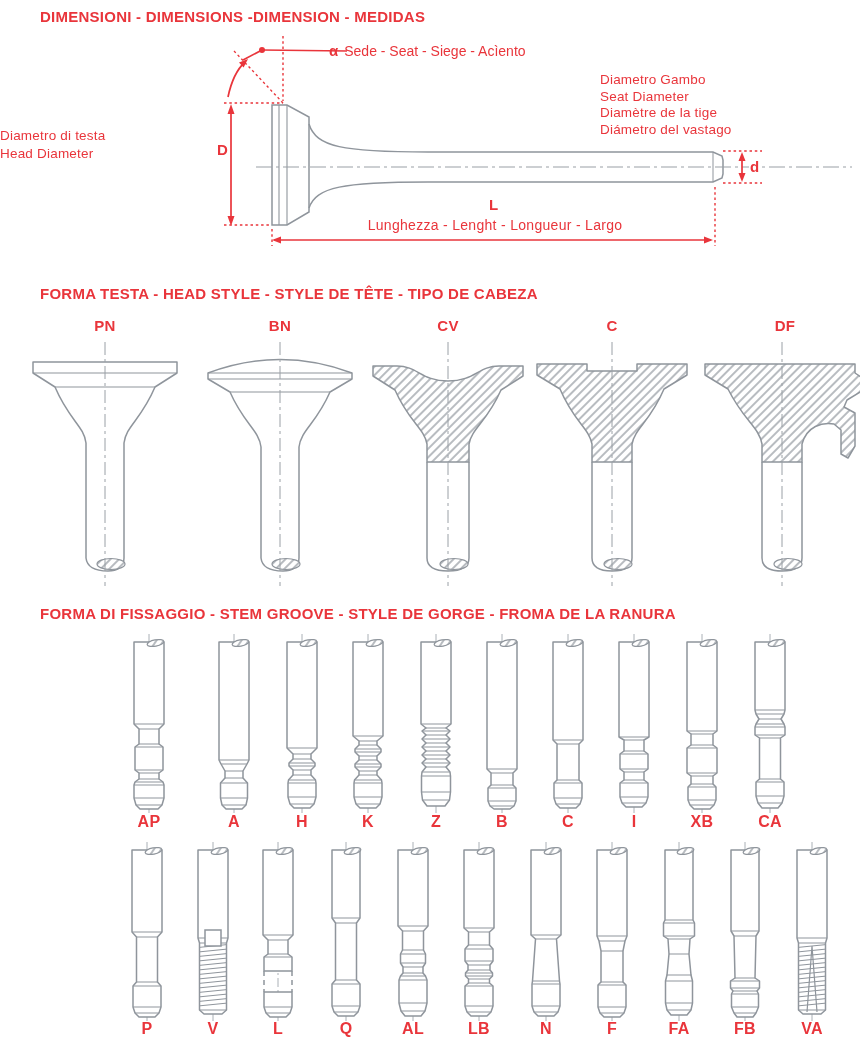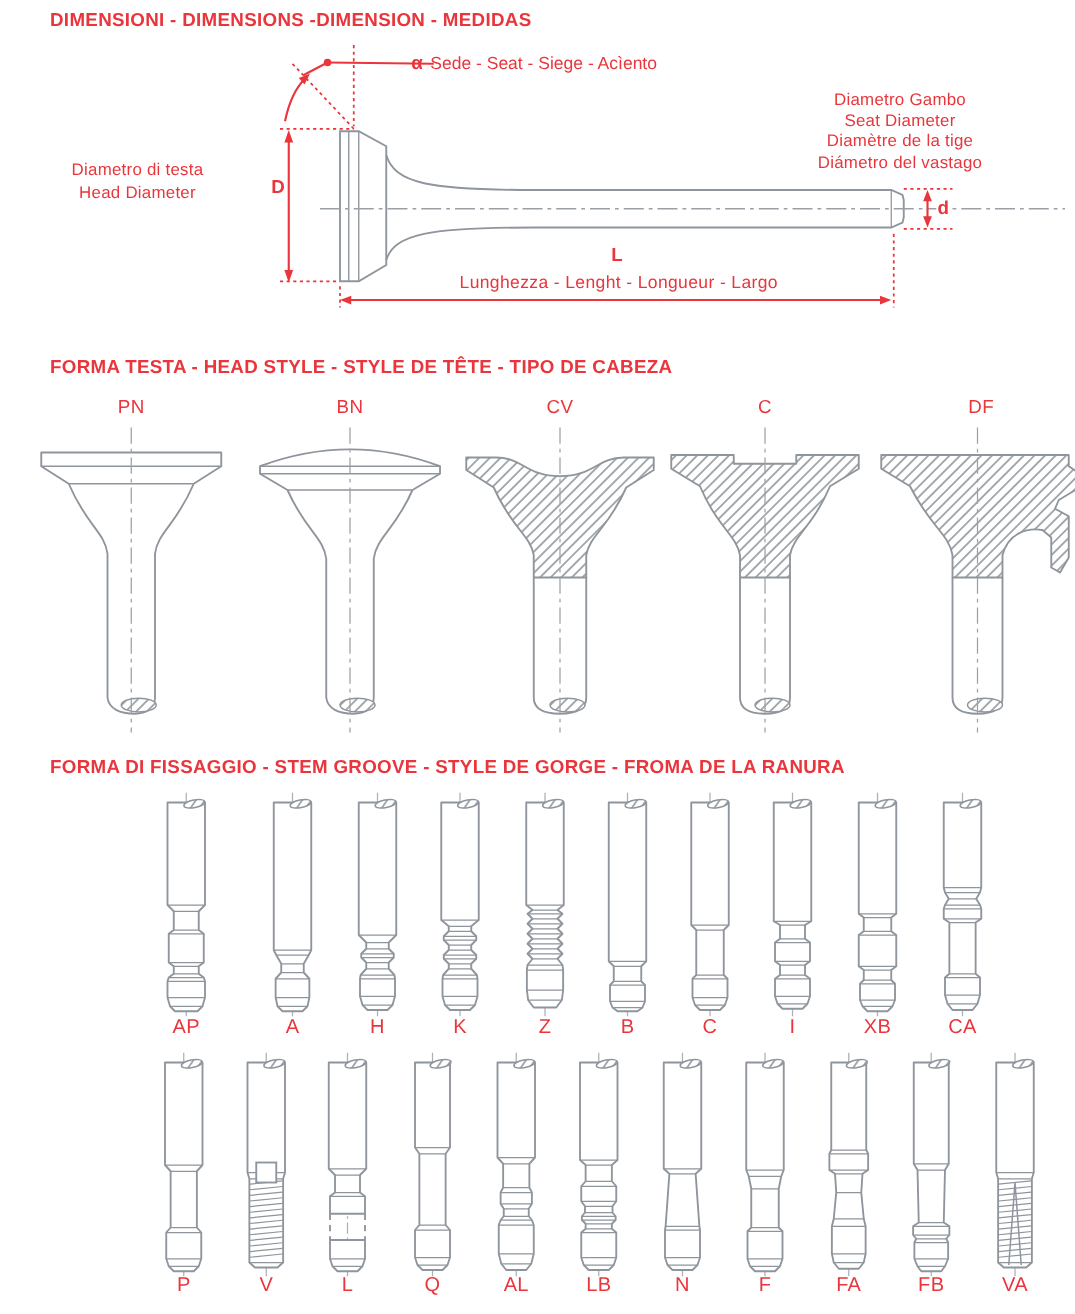--- a/index.html
+++ b/index.html
@@ -13,27 +13,27 @@
     overflow:hidden;
     font-family:"Liberation Sans", sans-serif;
     -webkit-font-smoothing:antialiased;
   }
   .sec-title{
     position:absolute;left:40px;
     color:var(--red);font-weight:700;font-size:15px;letter-spacing:.25px;
     white-space:nowrap;
   }
   .rtext{position:absolute;color:var(--red);font-size:13.5px;letter-spacing:.2px;}
-  .rtext.right{text-align:center;}
+  .rtext.right{text-align:left;}
   .dimletter{
     position:absolute;color:var(--red);font-weight:700;font-size:15px;
     background:#fff;padding:0 1px;line-height:1;
   }
   .fig-label{
-    position:absolute;color:var(--red);font-weight:400;text-align:center;
+    position:absolute;color:var(--red);font-weight:700;text-align:center;
     letter-spacing:.3px;
   }
   .head-label{width:80px;font-size:15px;top:317px;}
   .stem-label{width:50px;font-size:16px;}
   .figure{position:absolute;}
   svg{display:block;}
   #dim-svg{position:absolute;left:0;top:0;}
   .alpha-row{position:absolute;left:329px;top:42px;color:var(--red);white-space:nowrap;font-size:14px;}
   .alpha-row .a{font-weight:700;font-size:15px;margin-right:6px;}
   .length-label{position:absolute;left:280px;top:217px;width:430px;text-align:center;color:var(--red);font-size:14px;letter-spacing:.3px;}

